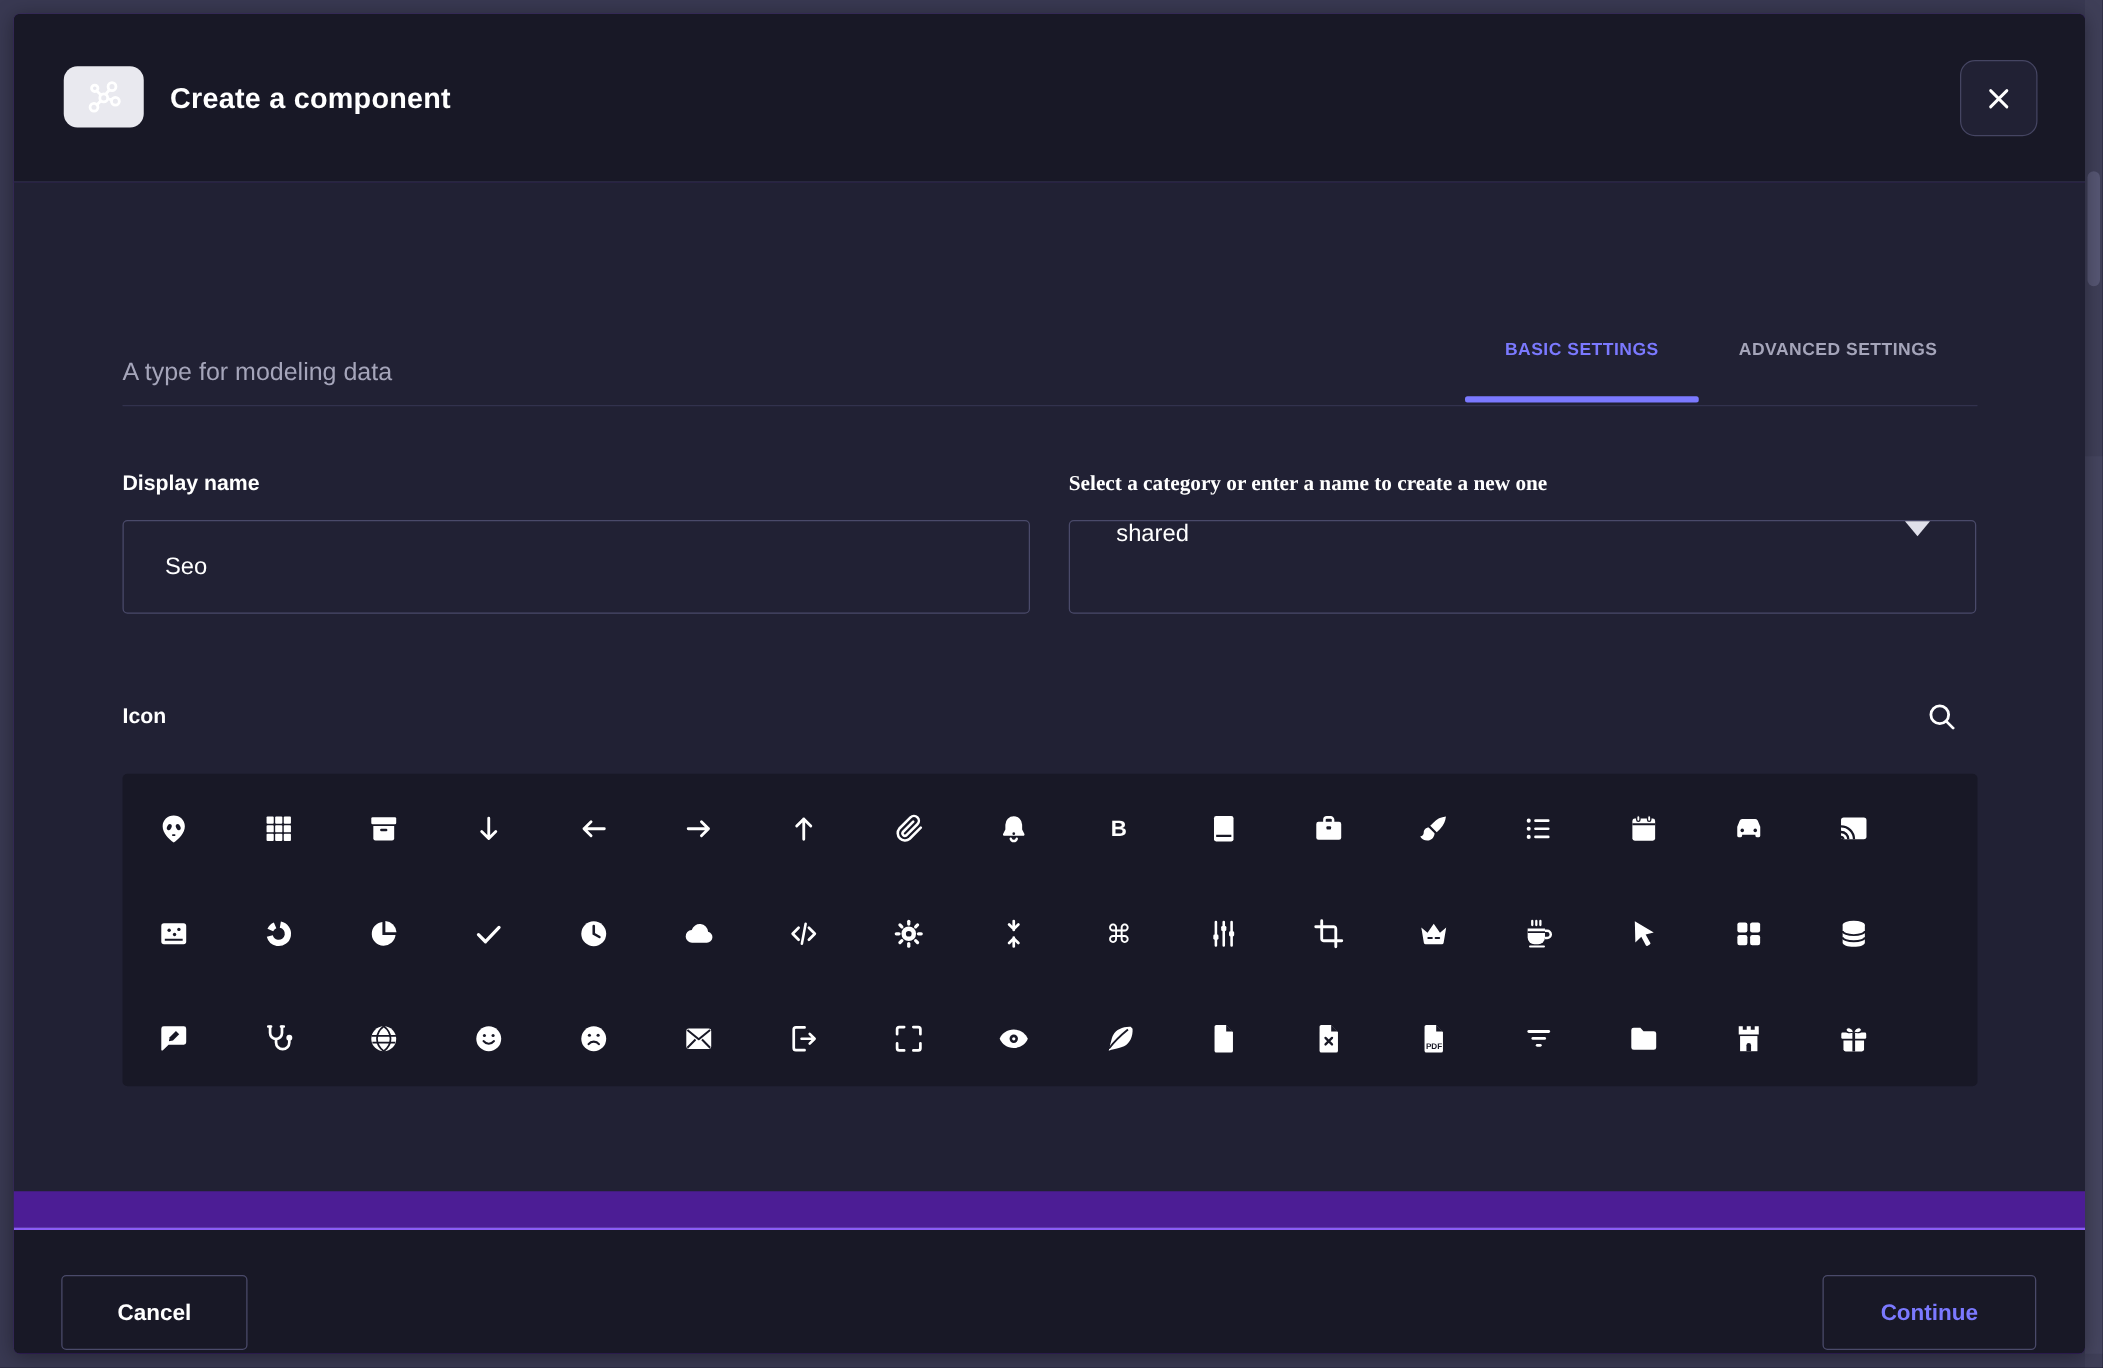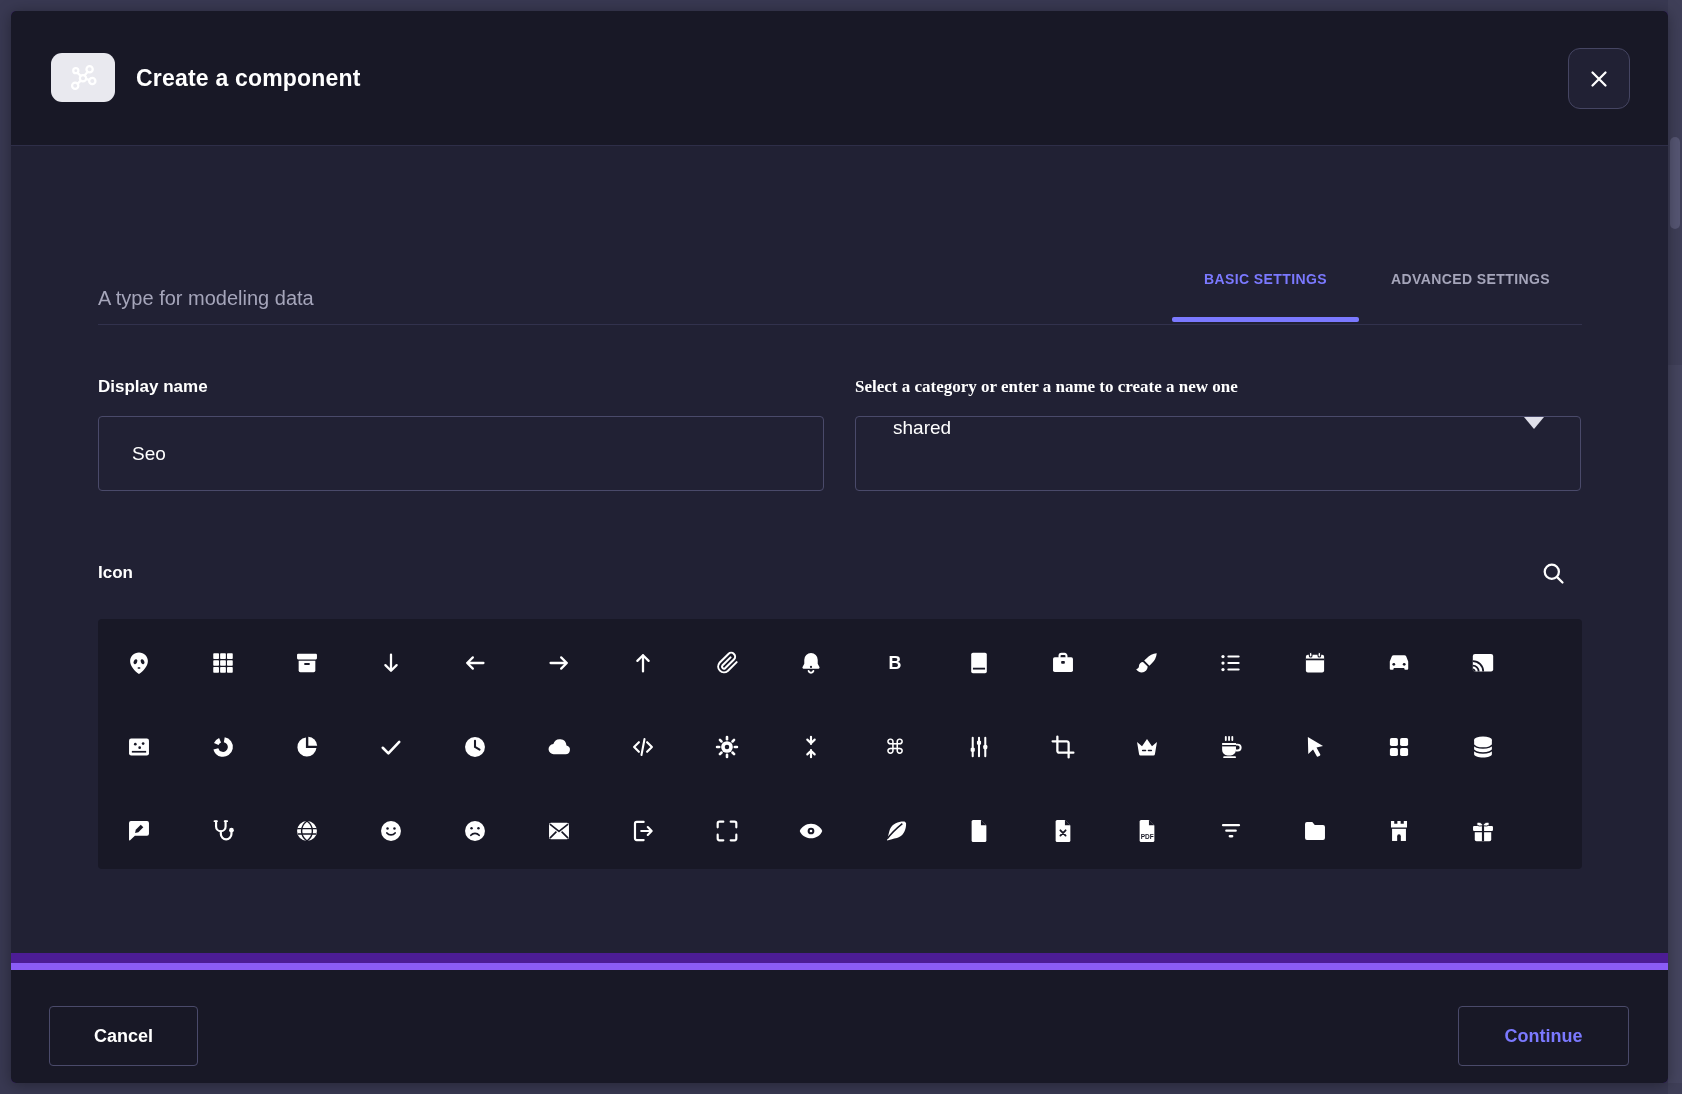--- a/index.html
+++ b/index.html
@@ -92,22 +92,22 @@
     background:#181826; border-radius:4px;
   }
   .icon-cell {
     position:absolute; width:26px; height:26px;
     background:transparent; border:none; padding:0; cursor:pointer;
     display:flex; align-items:center; justify-content:center;
   }
 
   
   .modal-footer {
-    position:absolute; left:0; right:0; bottom:0; height:120px;
-    background:#181826; border-top:7px solid #8b5cf6;
+    position:absolute; left:0; right:0; bottom:0; height:101px;
+    background:#181826; border-top:2px solid #8b5cf6;
   }
   .btn {
     position:absolute; top:36px; height:60px;
     border:1px solid #4a4a6a; border-radius:4px; background:transparent;
     font-size:18px; font-weight:700; font-family:inherit; cursor:pointer;
     padding:0 28px;
   }
   .btn-cancel { left:38px; width:149px; color:#fff; }
   .btn-continue { right:39px; width:171px; color:var(--accent,#7b79ff); }
 </style>

